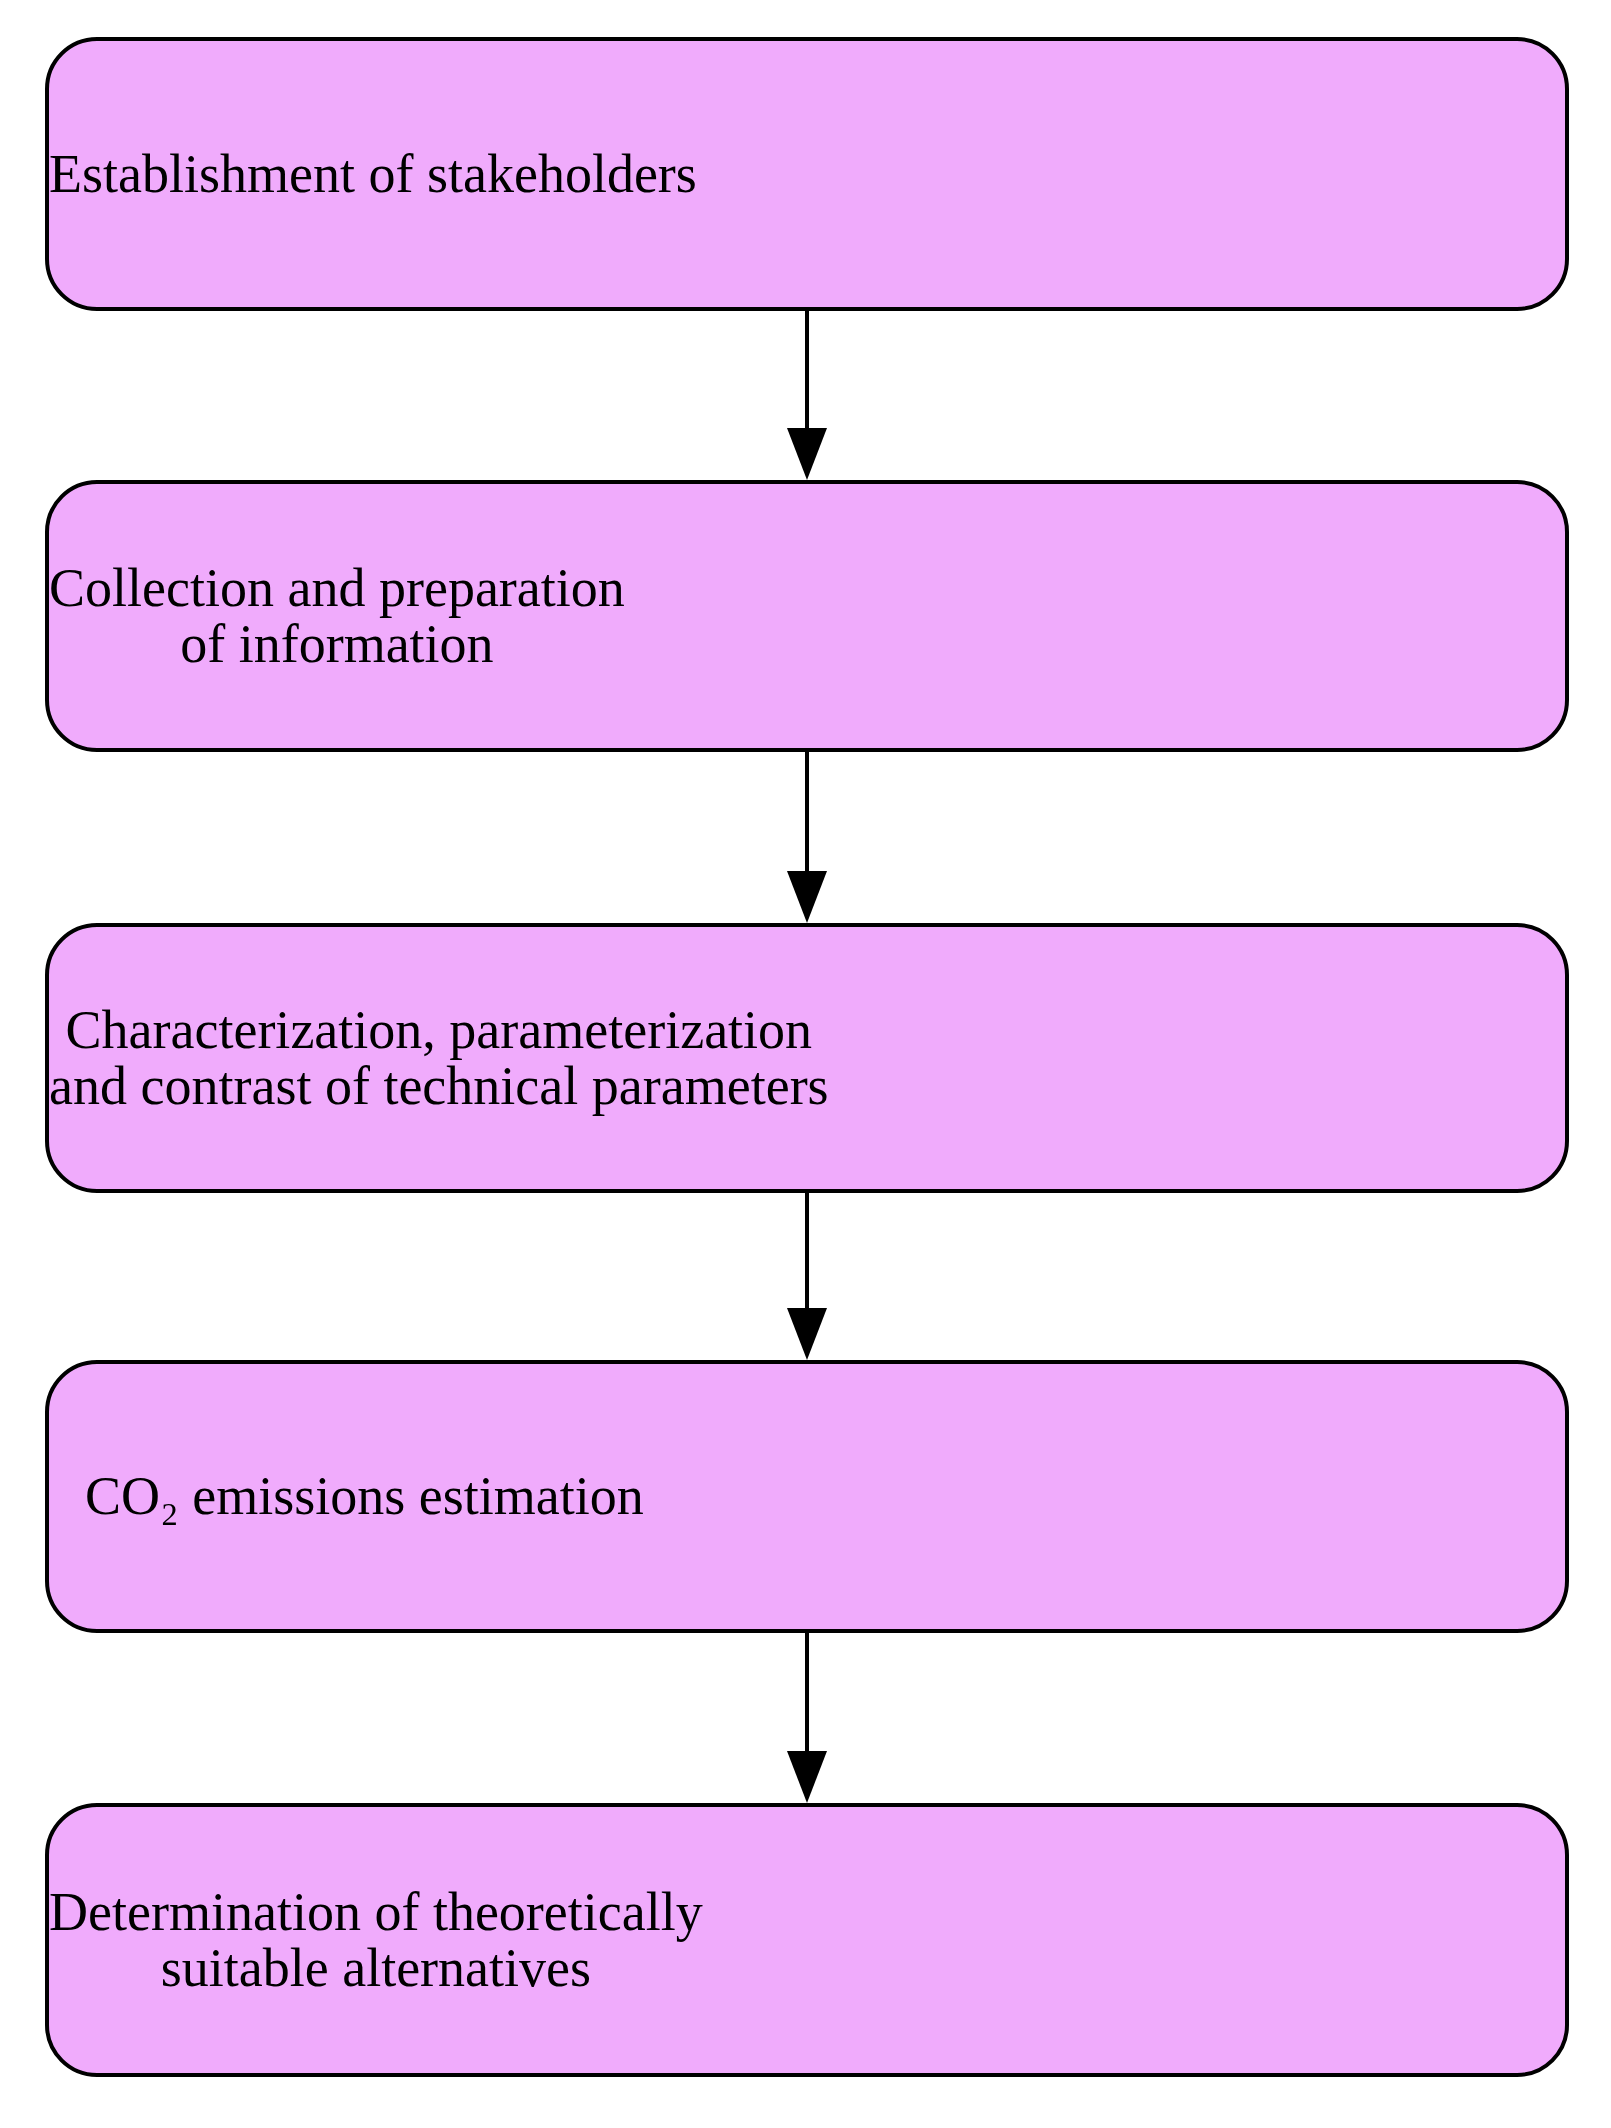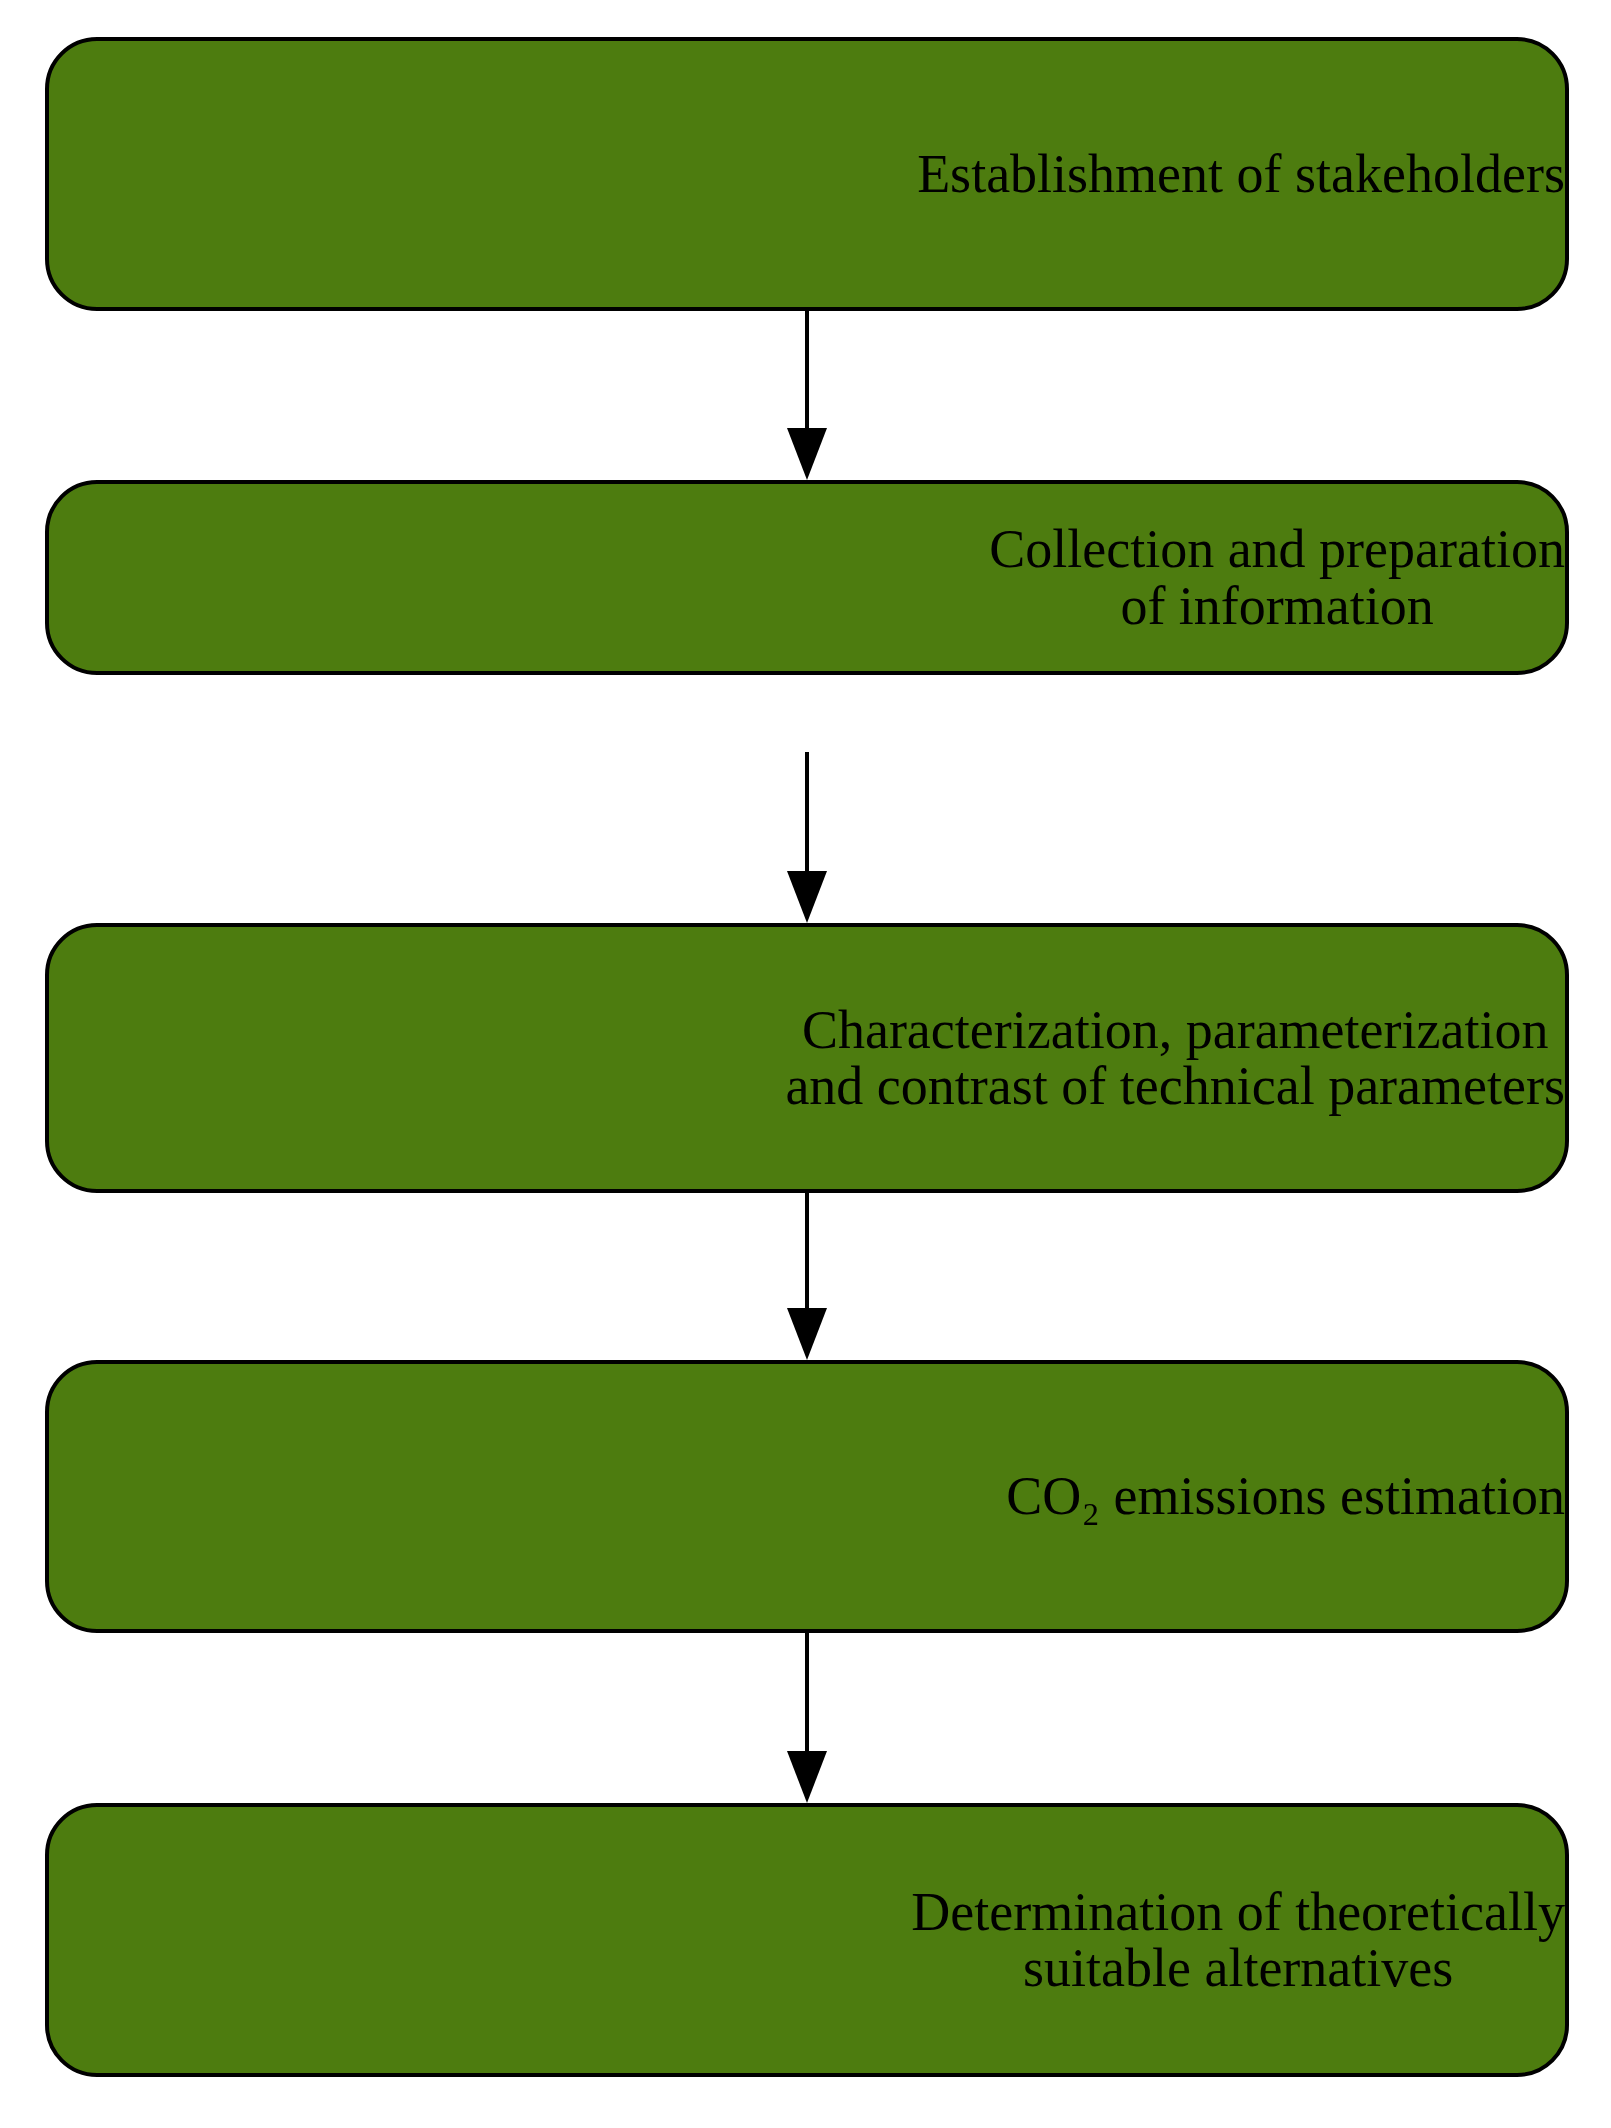--- a/index.html
+++ b/index.html
@@ -10,26 +10,26 @@
     background: #ffffff;
     font-family: "Liberation Serif", "DejaVu Serif", serif;
     color: #000000;
     overflow: hidden;
   }
   .node {
     position: absolute;
     left: 45px;
     width: 1524px;
     box-sizing: border-box;
-    background: #4d7c0f;
+    background: #f0abfc;
     border: 4px solid #000000;
     border-radius: 52px;
     display: flex;
     align-items: center;
-    justify-content: flex-end;
+    justify-content: flex-start;
   }
   .node-label {
     text-align: center;
     font-size: 54px;
     line-height: 1.04;
     white-space: pre-line;
     color: #000000;
   }
   .arrow {
     position: absolute;
@@ -49,21 +49,21 @@
     left: 2px;
     bottom: 0;
     width: 0;
     height: 0;
     border-left: 20px solid transparent;
     border-right: 20px solid transparent;
     border-top: 52px solid #000000;
   }
   
   #node-1 { top: 37px;   height: 274px; }
-  #node-2 { top: 480px;  height: 195px; }
+  #node-2 { top: 480px;  height: 272px; }
   #node-3 { top: 923px;  height: 270px; }
   #node-4 { top: 1360px; height: 273px; padding-left: 36px; }
   #node-5 { top: 1803px; height: 274px; }
   
   #arrow-1 { top: 311px;  height: 169px; }
   #arrow-2 { top: 752px;  height: 171px; }
   #arrow-3 { top: 1193px; height: 167px; }
   #arrow-4 { top: 1633px; height: 170px; }
 </style>
 </head>

